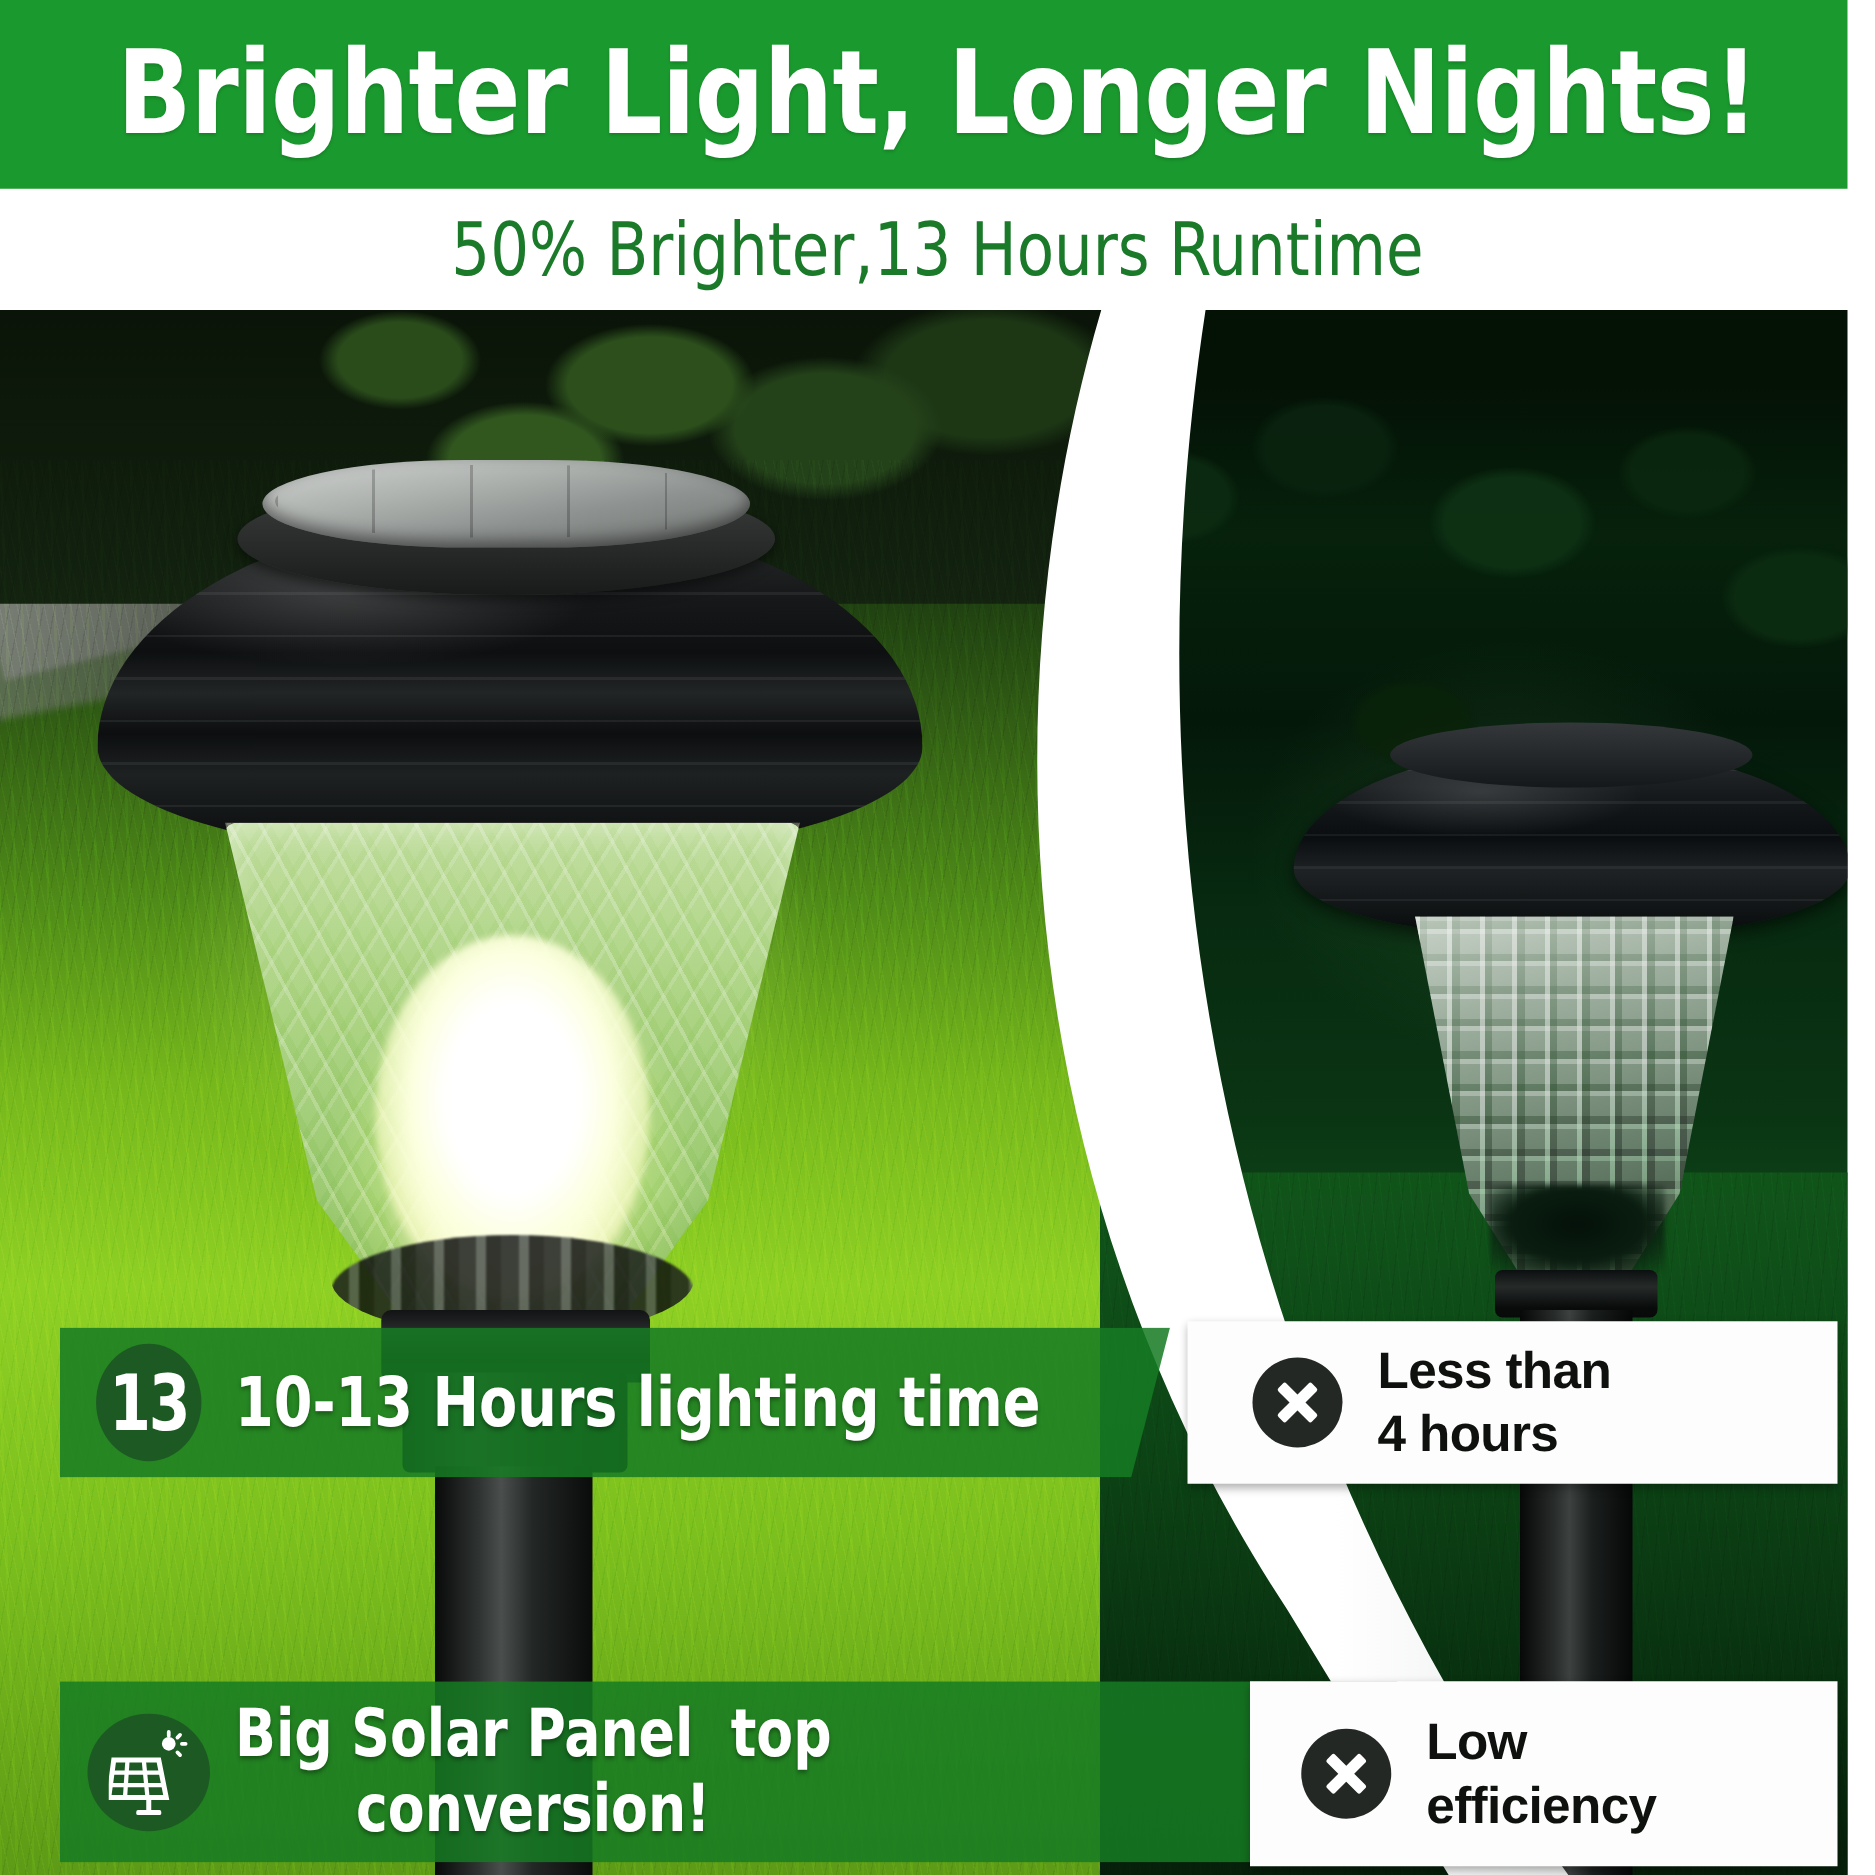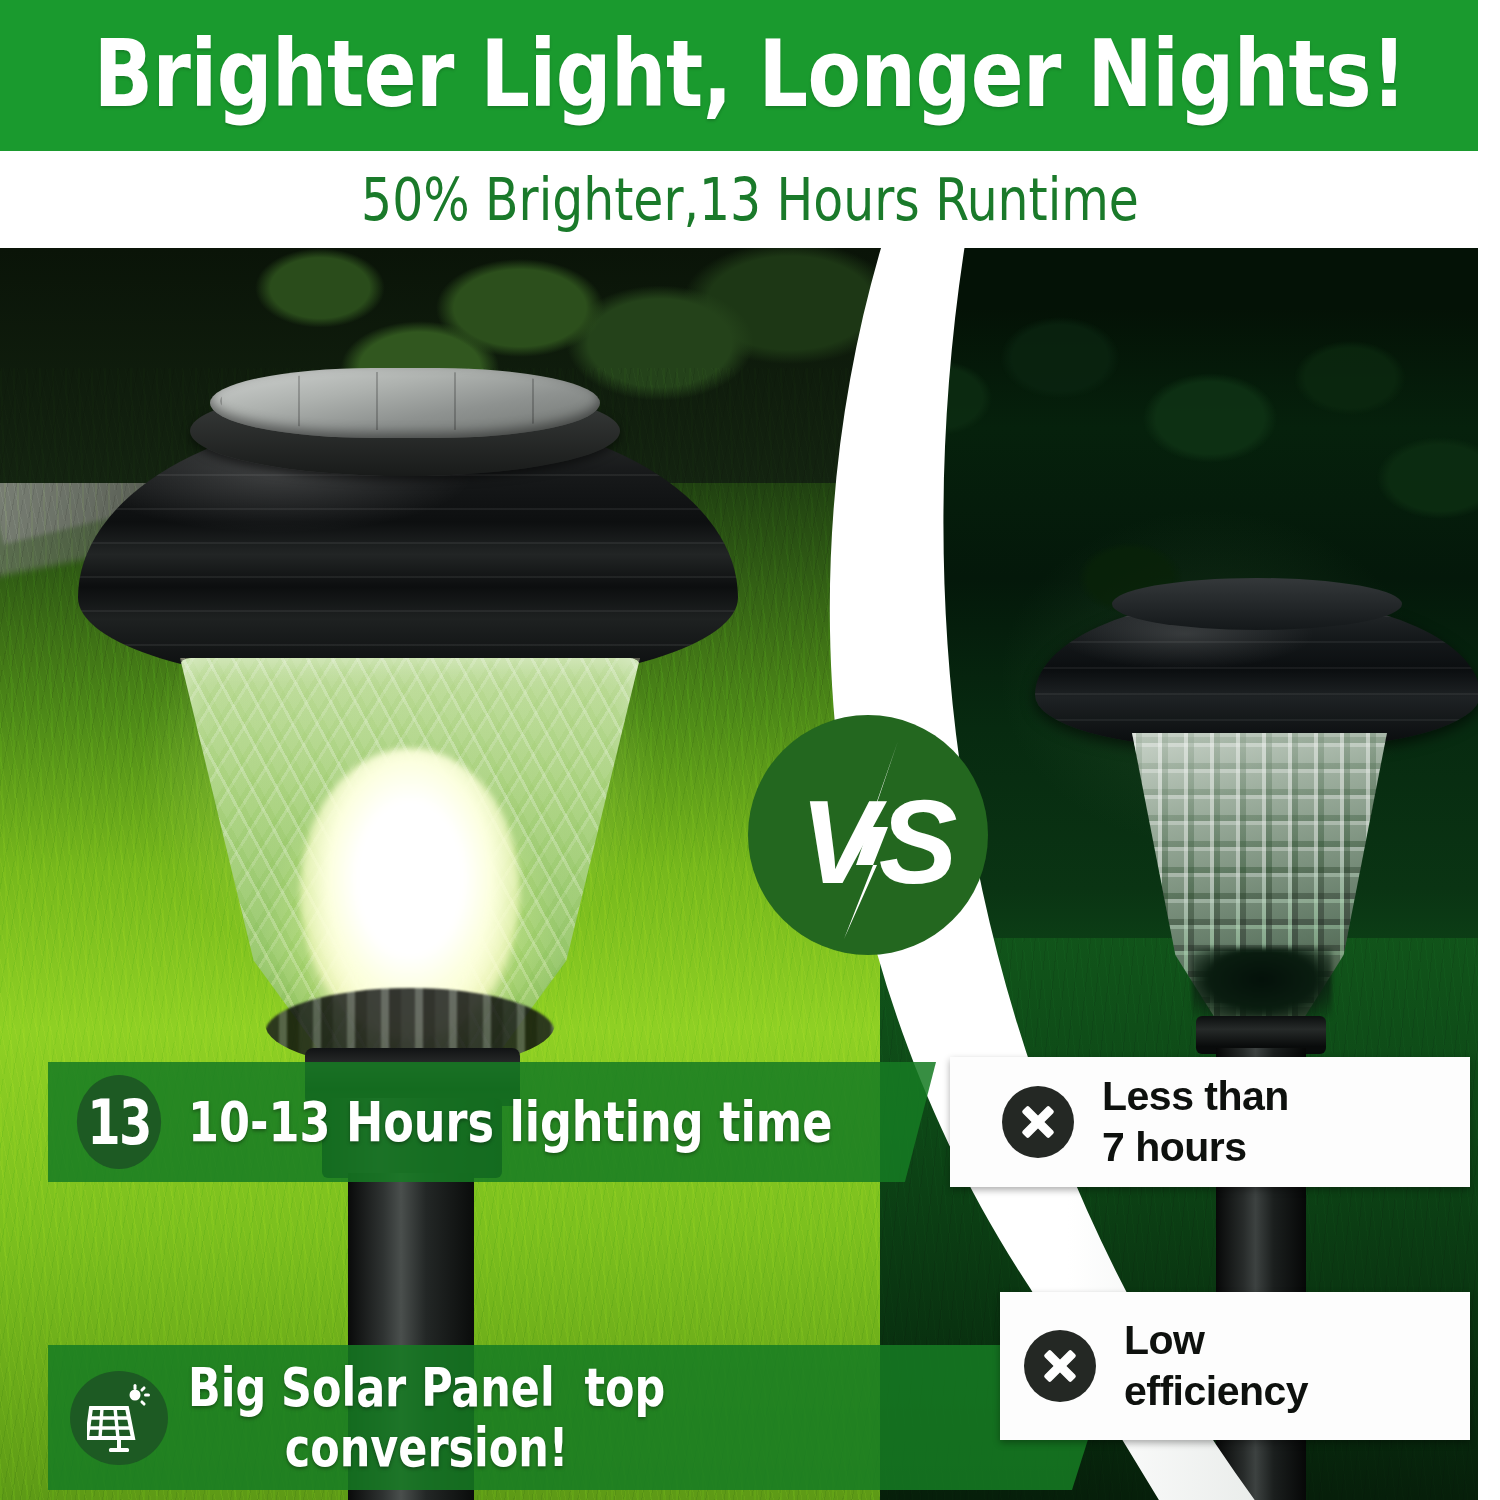--- a/index.html
+++ b/index.html
@@ -182,21 +182,21 @@
     font-weight:bold; font-size:53px; line-height:60px; transform:scaleX(0.90);
     transform-origin:left center; white-space:pre; letter-spacing:0px;
     text-shadow:0 2px 4px rgba(0,0,0,.35); }
   .fbar.b1 .ftext { font-size:55px; }
 
   
   .cbar { position:absolute; background:#fdfdfd; display:flex; align-items:center;
     box-shadow:0 3px 7px rgba(0,0,0,.32); }
   .cbar.c1 { left:950px; top:1057px; width:520px; height:130px; }
   .cbar.c2 { left:978px; top:1198px; width:492px; height:138px; }
-  .cbar.c3 { left:1000px; top:1292px; width:470px; height:148px; }
+  .cbar.c3 { left:1000px; top:1345px; width:470px; height:148px;padding-left:17px; }
   .xcircle { flex:0 0 auto; width:72px; height:72px; border-radius:50%; background:#242824;
     margin-left:52px; margin-right:28px; position:relative; }
   .xcircle::before, .xcircle::after { content:""; position:absolute; left:50%; top:50%;
     width:38px; height:9px; background:#fff; border-radius:2px; }
   .xcircle::before { transform:translate(-50%,-50%) rotate(45deg); }
   .xcircle::after  { transform:translate(-50%,-50%) rotate(-45deg); }
   .ctext { color:#0e110e; font-family:"Liberation Sans", sans-serif; font-weight:bold;
     font-size:41px; line-height:51px; white-space:pre; letter-spacing:-0.5px; }
   .cbar.c1 .xcircle { margin-left:52px; }
   .cbar.c2 .xcircle { margin-left:42px; }
@@ -258,26 +258,20 @@
     <defs>
       <linearGradient id="arcg" x1="0" y1="0" x2="1" y2="0">
         <stop offset="0%" stop-color="#ffffff"></stop>
         <stop offset="55%" stop-color="#ffffff"></stop>
         <stop offset="100%" stop-color="#e9ecea"></stop>
       </linearGradient>
     </defs>
     <path d="M 884 -10 C 790 300, 806 700, 1030 1040 L 1165 1262 L 1262 1262 C 980 880, 898 420, 966 -10 Z" fill="url(#arcg)"></path>
   </svg>
 
-  <div class="vsbadge">
-    <svg viewBox="0 0 240 240">
-      <text x="52" y="168" fill="#ffffff" font-family="Liberation Sans, sans-serif" font-size="118" font-weight="bold" font-style="italic">VS</text>
-      <polygon points="150,26 108,150 129,150 96,224 140,112 120,112" fill="#ffffff"></polygon>
-    </svg>
-  </div>
 
   <div class="fbar b1">
     <div class="fbadge n13">13</div>
     <div class="ftext">10-13 Hours lighting time</div>
   </div>
 
 
   <div class="fbar b3">
     <div class="fbadge">
       <svg width="64" height="68" viewBox="0 0 64 68">
@@ -299,21 +293,21 @@
         </g>
       </svg>
     </div>
     <div class="ftext">Big Solar Panel  top
 conversion!</div>
   </div>
 
   <div class="cbar c1">
     <div class="xcircle"></div>
     <div class="ctext">Less than
-7 hours</div>
+4 hours</div>
   </div>
 
 
   <div class="cbar c3">
     <div class="xcircle"></div>
     <div class="ctext">Low
 efficiency</div>
   </div>
 
 </div>

